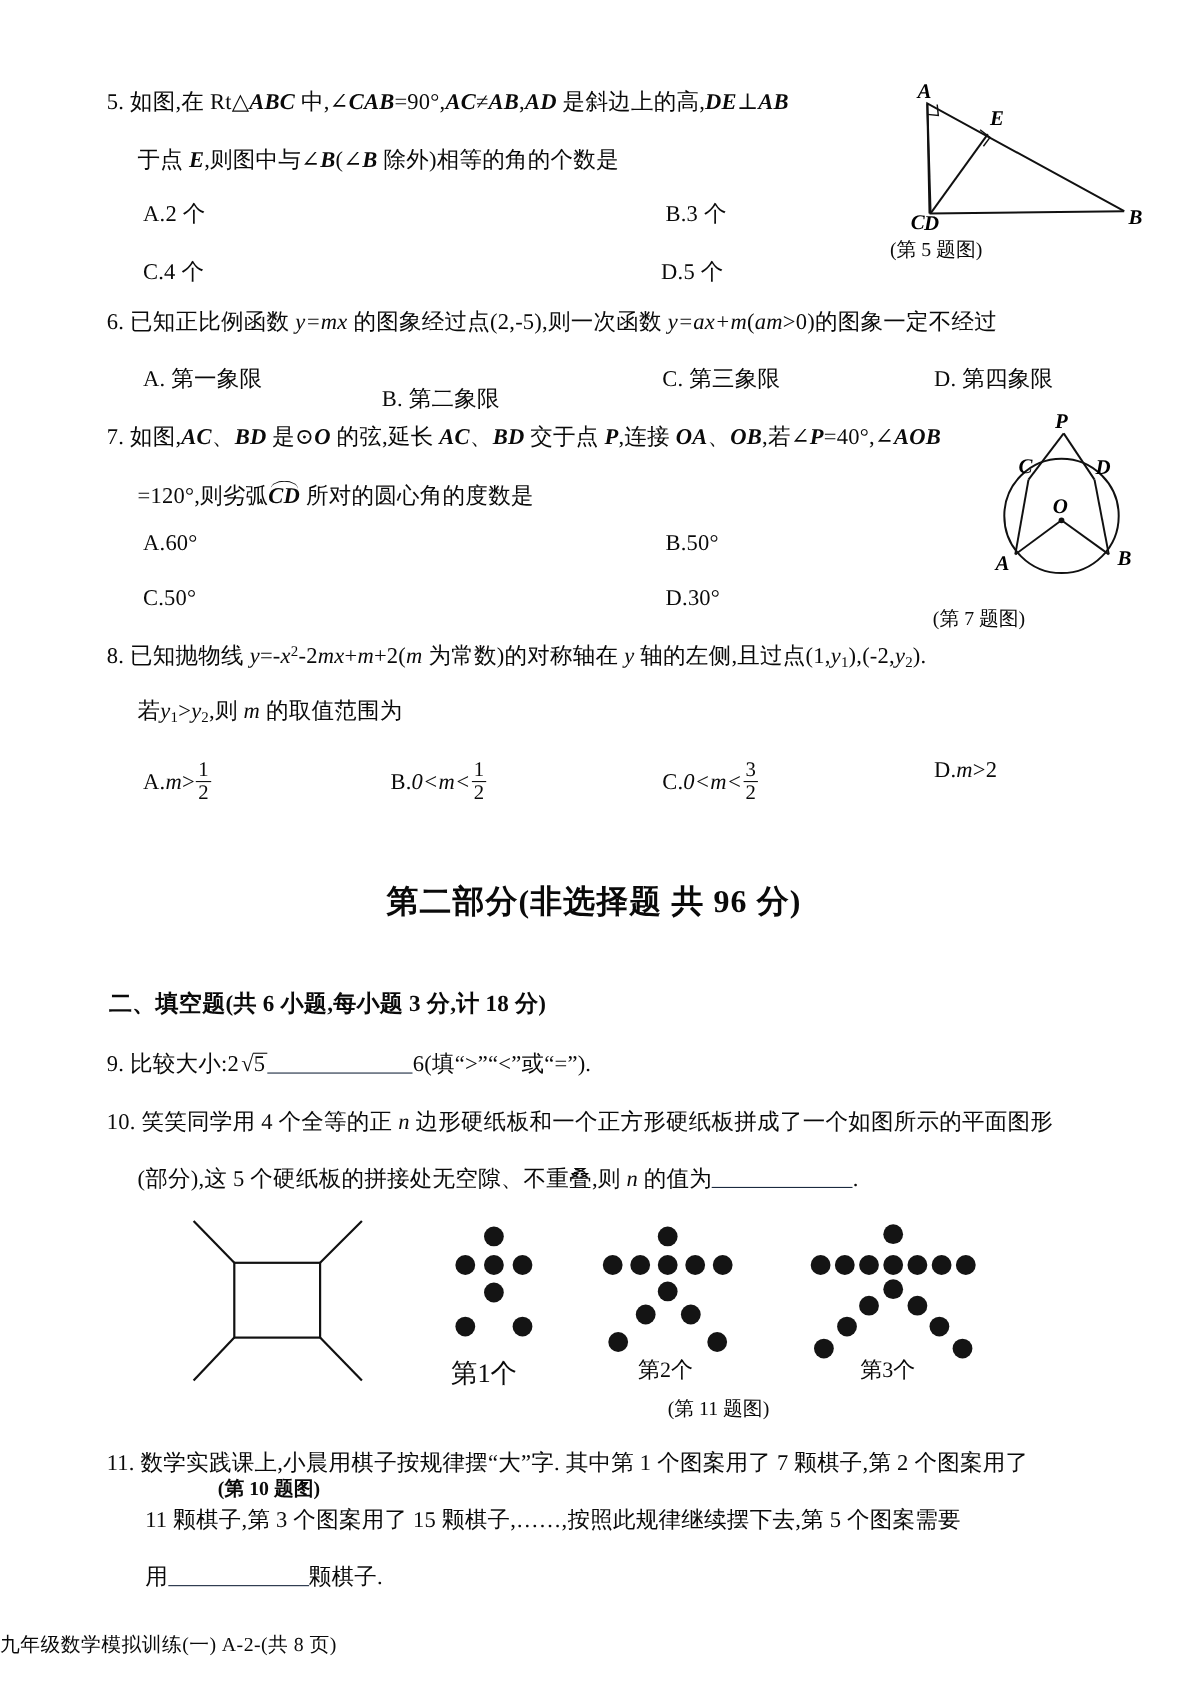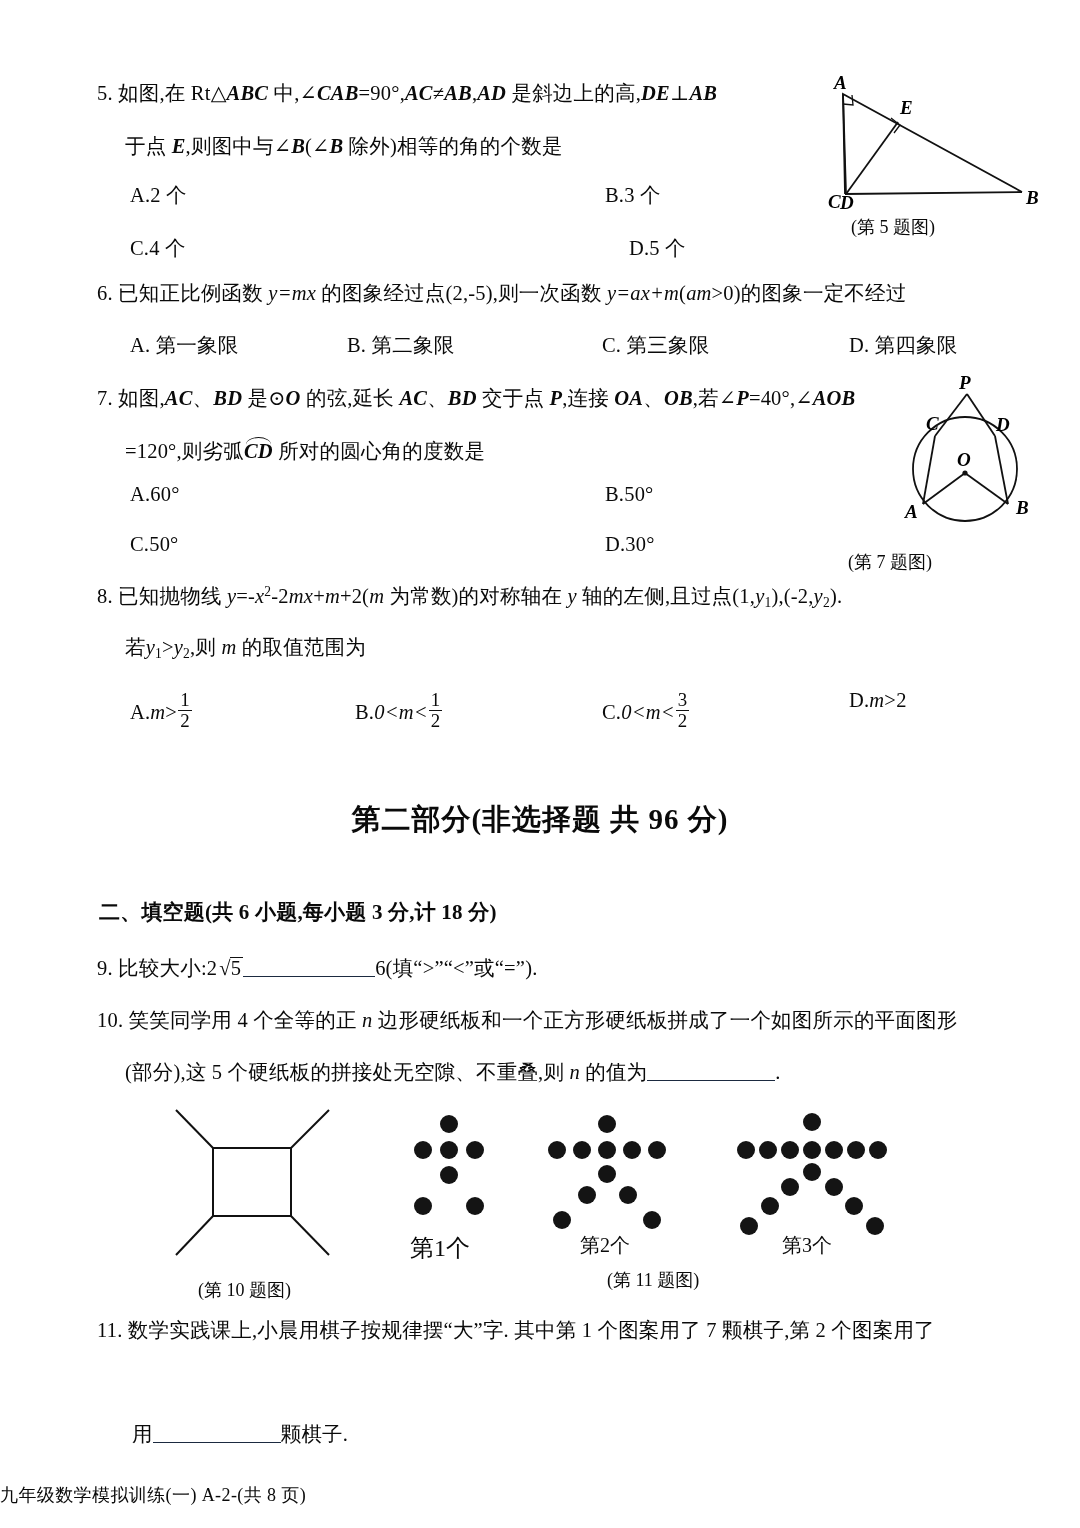--- a/index.html
+++ b/index.html
@@ -124,21 +124,21 @@
 
   <div class="line" style="left:93px; top:185px;">
     <span>A.</span><span>2 个</span>
   </div>
   <div class="line" style="left:568px; top:185px;">
     <span>B.</span><span>3 个</span>
   </div>
   <div class="line" style="left:93px; top:238px;">
     <span>C.</span><span>4 个</span>
   </div>
-  <div class="line" style="left:592px; top:238px;">
+  <div class="line" style="left:564px; top:238px;">
     <span>D.</span><span>5 个</span>
   </div>
 
   <div style="position:absolute; left:790px; top:72px;">
     <svg width="250" height="140" viewBox="0 0 250 140">
 
       <polyline points="55,122 53,22 232,120" fill="none" stroke="#111" stroke-width="1.8"></polyline>
       <line x1="55" y1="122" x2="232" y2="120" stroke="#111" stroke-width="1.8"></line>
 
       <line x1="53" y1="22" x2="56" y2="122" stroke="#111" stroke-width="1.8"></line>
@@ -148,31 +148,31 @@
       <path d="M53,32 L63,33 L62,23" fill="none" stroke="#111" stroke-width="1.3"></path>
 
       <path d="M101,46 L110,53 L104,61" fill="none" stroke="#111" stroke-width="1.3"></path>
       <text class="diaglabel" x="44" y="17">A</text>
       <text class="diaglabel" x="110" y="42">E</text>
       <text class="diaglabel" x="38" y="136">C</text>
       <text class="diaglabel" x="50" y="137">D</text>
       <text class="diaglabel" x="236" y="132">B</text>
     </svg>
   </div>
-  <div class="fig-cap" style="left:851px; top:215px;">(第 5 题图)</div>
+  <div class="fig-cap" style="left:809px; top:215px;">(第 5 题图)</div>
 
   <div class="line" style="left:60px; top:283px;text-align:center;">
     <span>6.</span>
     <span>已知正比例函数 </span><span class="it">y=mx</span><span> 的图象经过点(2,-5),则一次函数 </span><span class="it">y=ax+m</span><span>(</span><span class="it">am</span><span>&gt;0)的图象一定不经过</span>
   </div>
   <div class="line" style="left:93px; top:335px;">
     <span>A.</span>
     <span>第一象限</span>
   </div>
-  <div class="line" style="left:310px; top:335px;">
+  <div class="line" style="left:310px; top:353px;">
     <span>B.</span>
     <span>第二象限</span>
   </div>
   <div class="line" style="left:565px; top:335px;">
     <span>C.</span>
     <span>第三象限</span>
   </div>
   <div class="line" style="left:812px; top:335px;">
     <span>D.</span>
     <span>第四象限</span>
@@ -261,21 +261,21 @@
 
   <div style="position:absolute; left:148px; top:1100px;">
     <svg width="210" height="170" viewBox="0 0 210 170">
       <rect x="65" y="48" width="78" height="68" fill="none" stroke="#111" stroke-width="2"></rect>
       <line x1="65" y1="48" x2="28" y2="10" stroke="#111" stroke-width="2"></line>
       <line x1="143" y1="48" x2="181" y2="10" stroke="#111" stroke-width="2"></line>
       <line x1="65" y1="116" x2="28" y2="155" stroke="#111" stroke-width="2"></line>
       <line x1="143" y1="116" x2="181" y2="155" stroke="#111" stroke-width="2"></line>
     </svg>
   </div>
-  <div class="fig-cap" style="left:198px; top:1278px;">(第 10 题图)</div>
+  <div class="fig-cap" style="left:198px; top:1341px;font-weight:bold;">(第 10 题图)</div>
 
   <div style="position:absolute; left:400px; top:1112px;">
     <svg width="110" height="115" viewBox="0 0 110 115">
       <g fill="#141414">
         <circle cx="49" cy="12" r="9"></circle>
         <circle cx="23" cy="38" r="9"></circle>
         <circle cx="49" cy="38" r="9"></circle>
         <circle cx="75" cy="38" r="9"></circle>
         <circle cx="49" cy="63" r="9"></circle>
         <circle cx="23" cy="94" r="9"></circle>
@@ -326,19 +326,20 @@
 
   <div class="fig-cap" style="left:410px; top:1232px; font-size:24px;">第1个</div>
   <div class="fig-cap" style="left:580px; top:1232px; font-size:20px;">第2个</div>
   <div class="fig-cap" style="left:782px; top:1232px; font-size:20px;">第3个</div>
   <div class="fig-cap" style="left:607px; top:1268px;">(第 11 题图)</div>
 
   <div class="line" style="left:60px; top:1320px;">
     <span>11.</span>
     <span>数学实践课上,小晨用棋子按规律摆“大”字. 其中第 1 个图案用了 7 颗棋子,第 2 个图案用了</span>
   </div>
+  <div class="line" style="left:95px; top:1372px;">11 颗棋子,第 3 个图案用了 15 颗棋子,……,按照此规律继续摆下去,第 5 个图案需要</div>
   <div class="line" style="left:95px; top:1424px;">
     <span>用</span><span class="blank-ul" style="width:128px; height:15px;"></span><span>颗棋子.</span>
   </div>
 
   <div class="footer" style="top:1483px;">九年级数学模拟训练(一) A-2-(共 8 页)</div>
 
 </div>
 
 </body></html>

